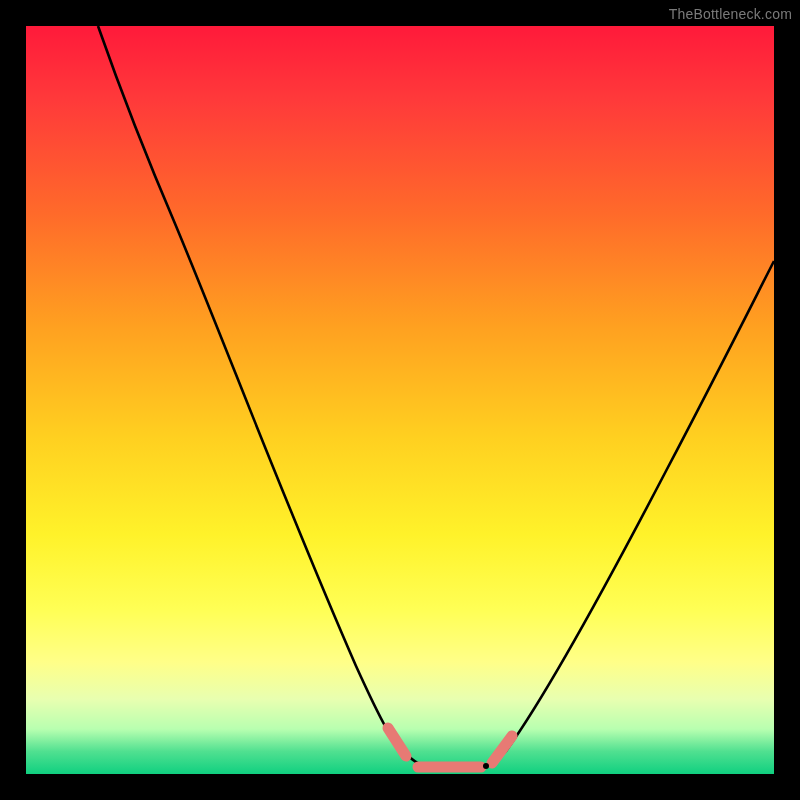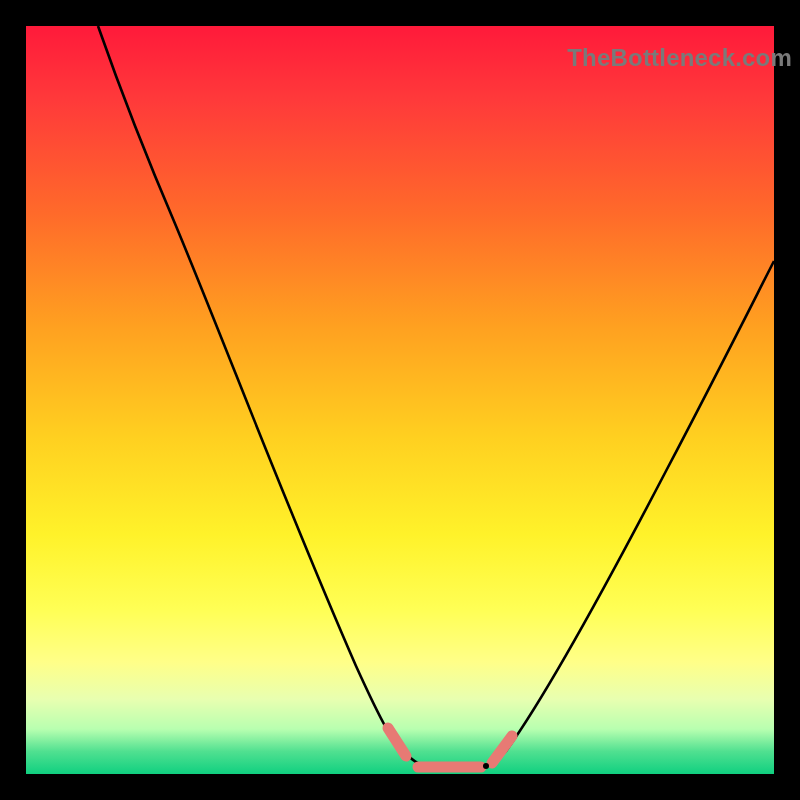--- a/index.html
+++ b/index.html
@@ -36,25 +36,24 @@
       #b8ffb0 94%,
       #50e090 97%,
       #10d080 100%
     );
   }
   .attribution {
     position: absolute;
     top: 6px;
     right: 8px;
     color: #7a7a7a;
-    font-size: 24px;
-    font-weight: 700;
+    font-size: 14px;
+    font-weight: 400;
     letter-spacing: 0.2px;
     font-family: Arial, Helvetica, sans-serif;
-    margin-top: 38px;
   }
   svg.curve {
     position: absolute;
     left: 0;
     top: 0;
     width: 748px;
     height: 748px;
     overflow: visible;
   }
 </style>

